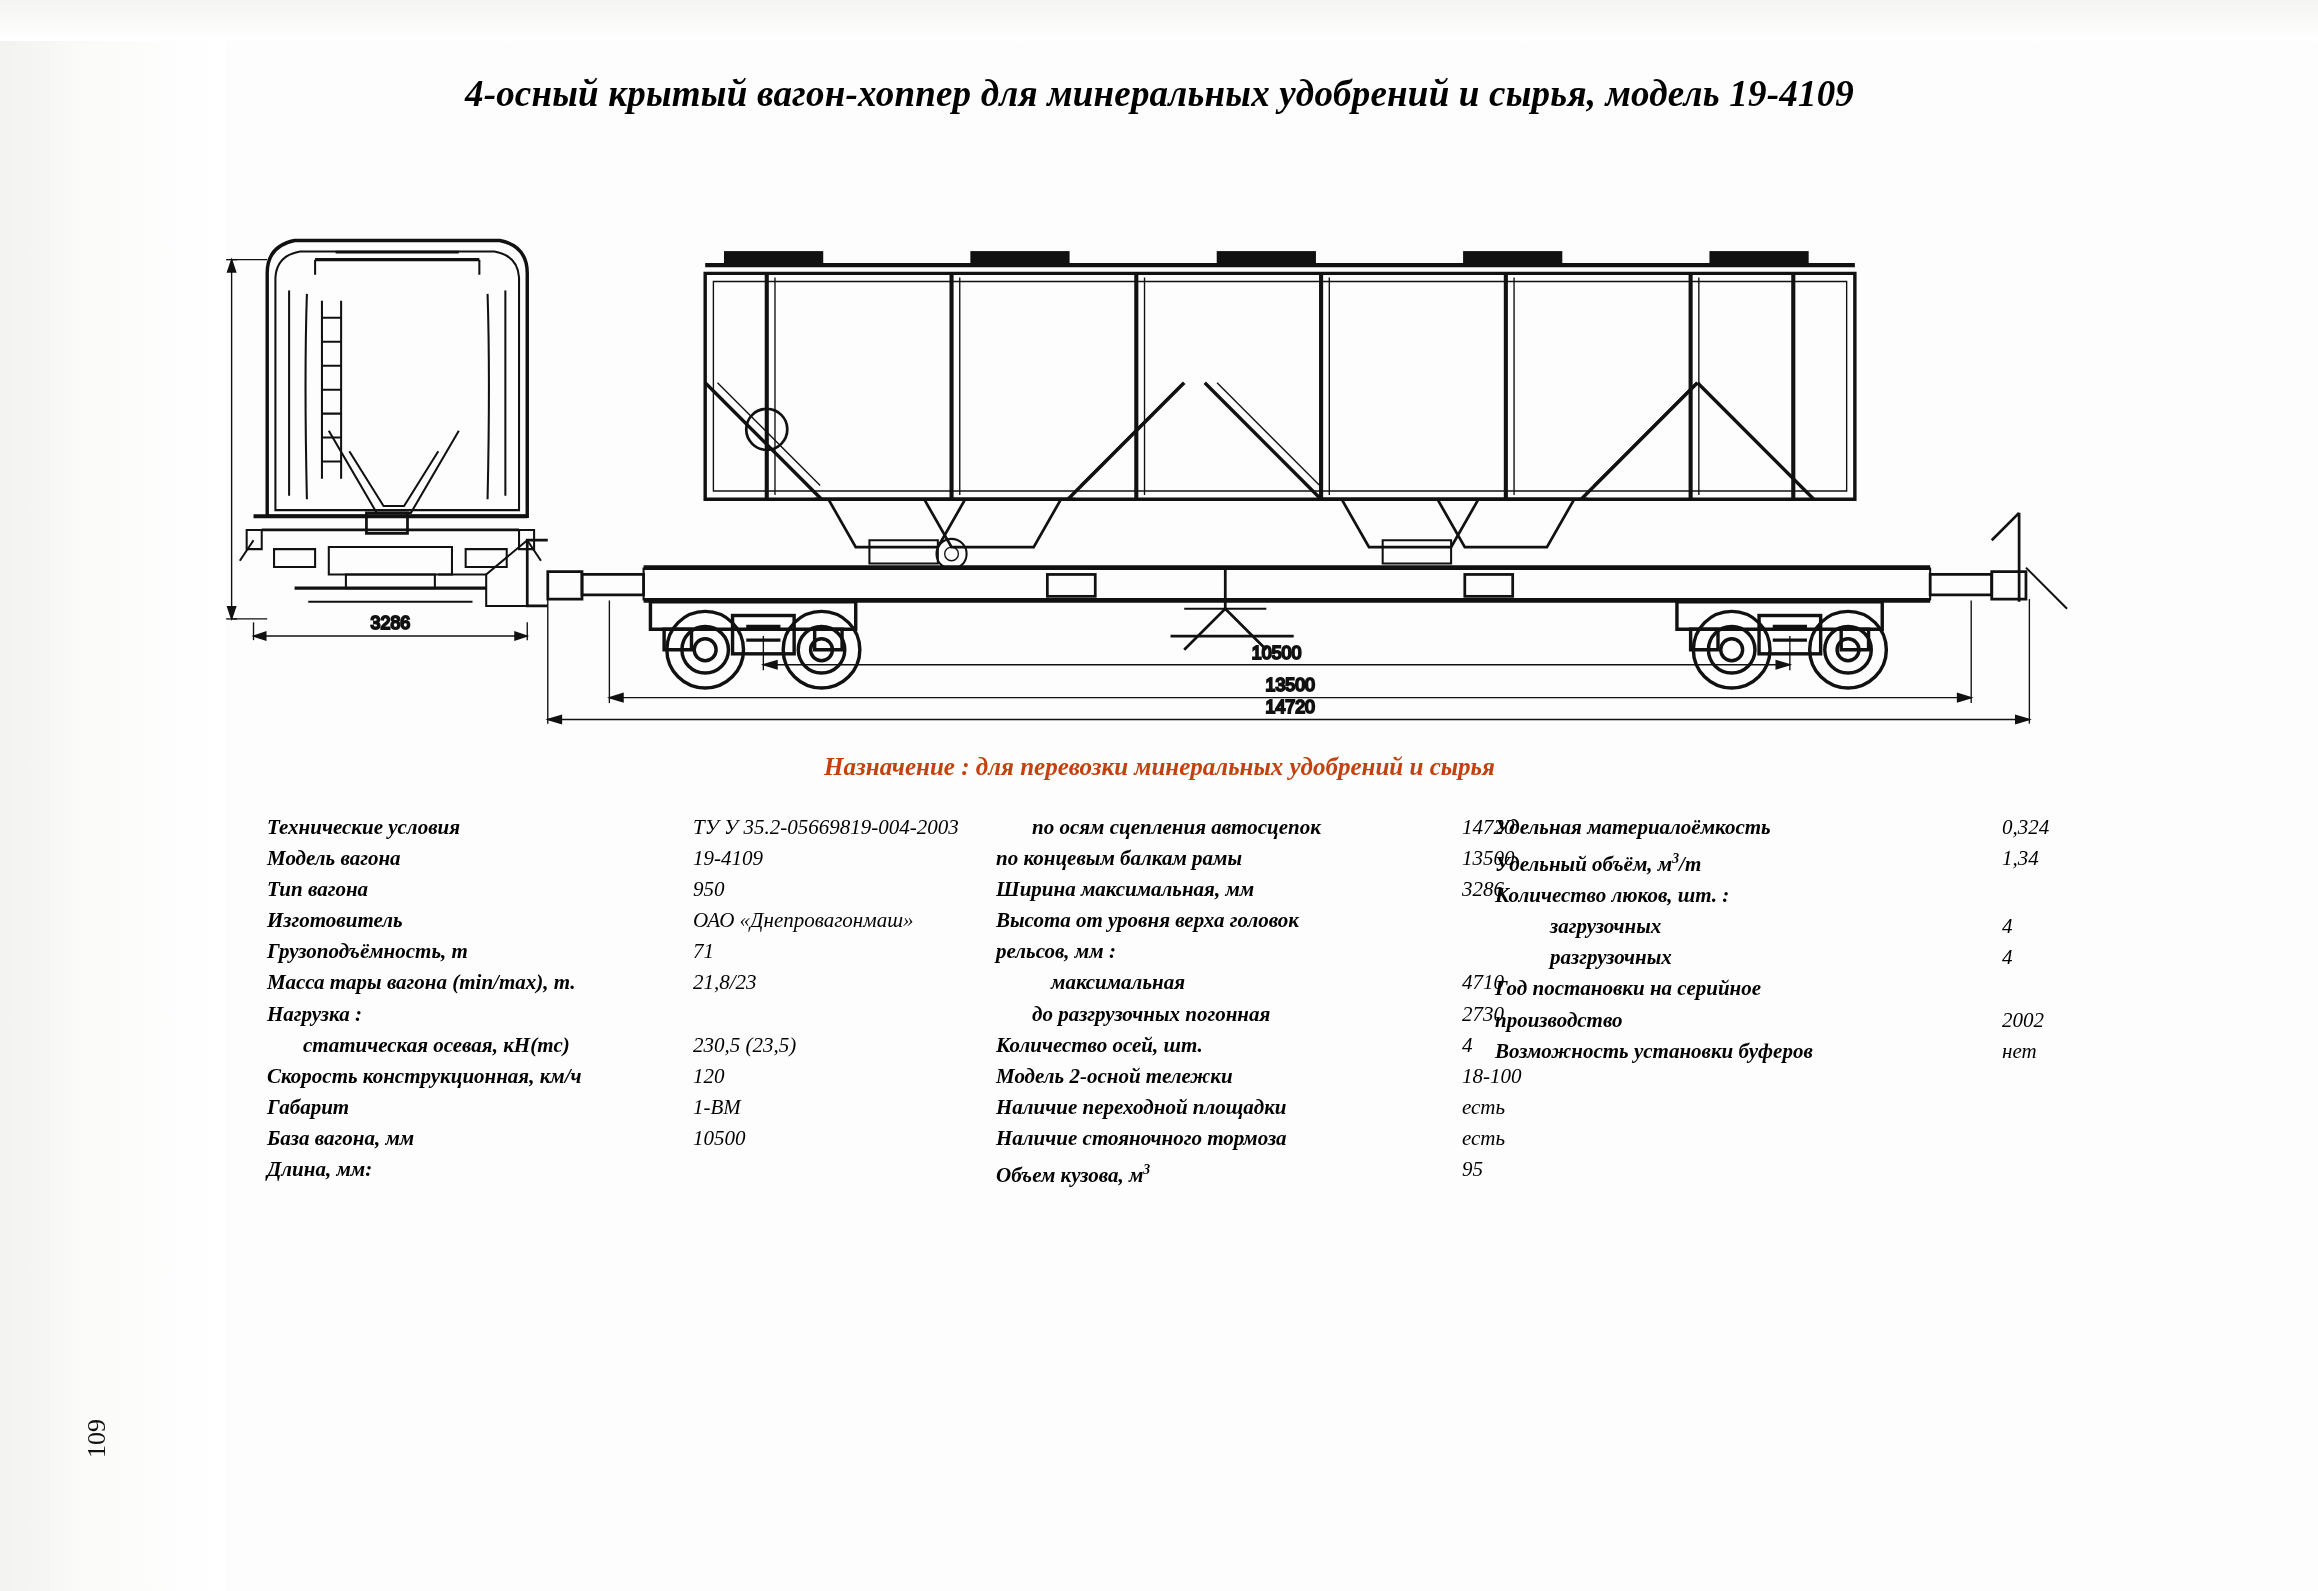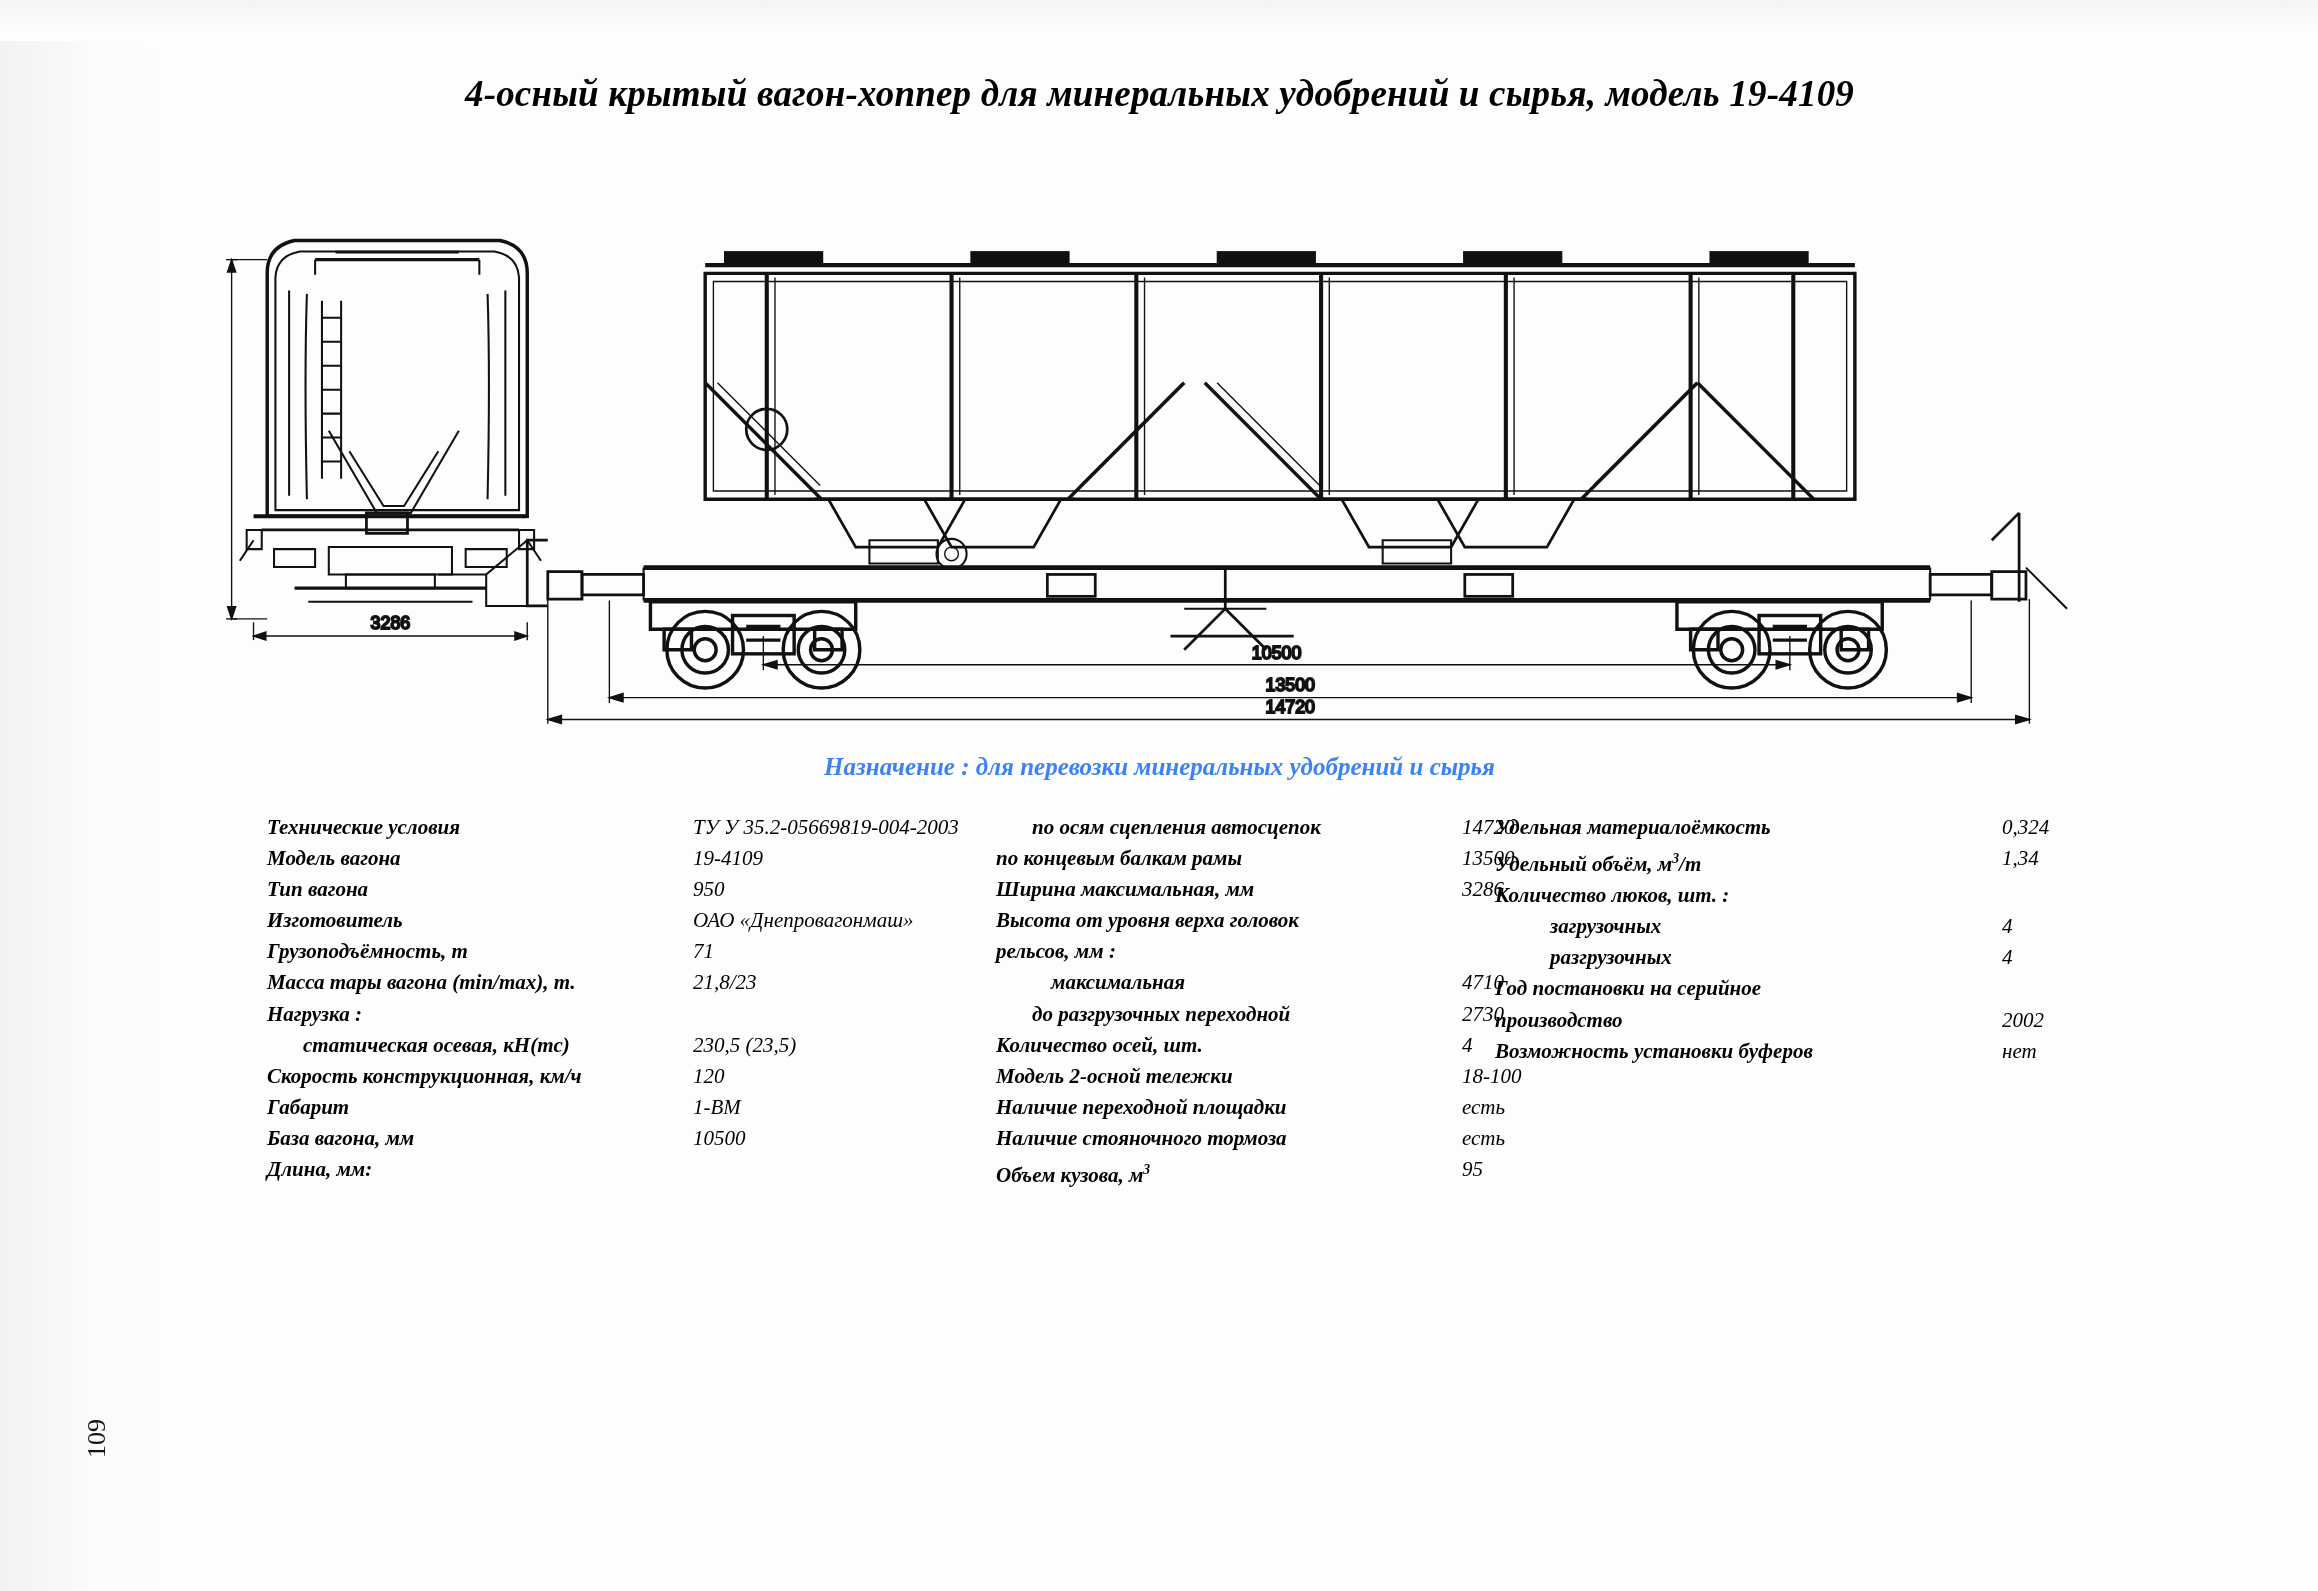--- a/index.html
+++ b/index.html
@@ -50,21 +50,21 @@
   }
 
   .purpose {
     position: absolute;
     left: 0; top: 753px;
     width: 2319px;
     text-align: center;
     font-weight: bold;
     font-style: italic;
     font-size: 25px;
-    color: #3b82f6;
+    color: #c2410c;
   }
 
   .page-number {
     position: absolute;
     left: 82px;
     top: 1458px;
     font-size: 26px;
     font-family: "Liberation Serif", serif;
     transform: rotate(-90deg);
     transform-origin: left top;
@@ -405,21 +405,21 @@
         </tr>
         <tr>
           <td class="lbl c2-lbl">рельсов, мм :</td>
           <td class="val c2-val"></td>
         </tr>
         <tr>
           <td class="lbl c2-lbl indent2">максимальная</td>
           <td class="val c2-val">4710</td>
         </tr>
         <tr>
-          <td class="lbl c2-lbl indent1">до разгрузочных переходной</td>
+          <td class="lbl c2-lbl indent1">до разгрузочных погонная</td>
           <td class="val c2-val">2730</td>
         </tr>
         <tr>
           <td class="lbl c2-lbl">Количество осей, шт.</td>
           <td class="val c2-val">4</td>
         </tr>
         <tr>
           <td class="lbl c2-lbl">Модель 2-осной тележки</td>
           <td class="val c2-val">18-100</td>
         </tr>

